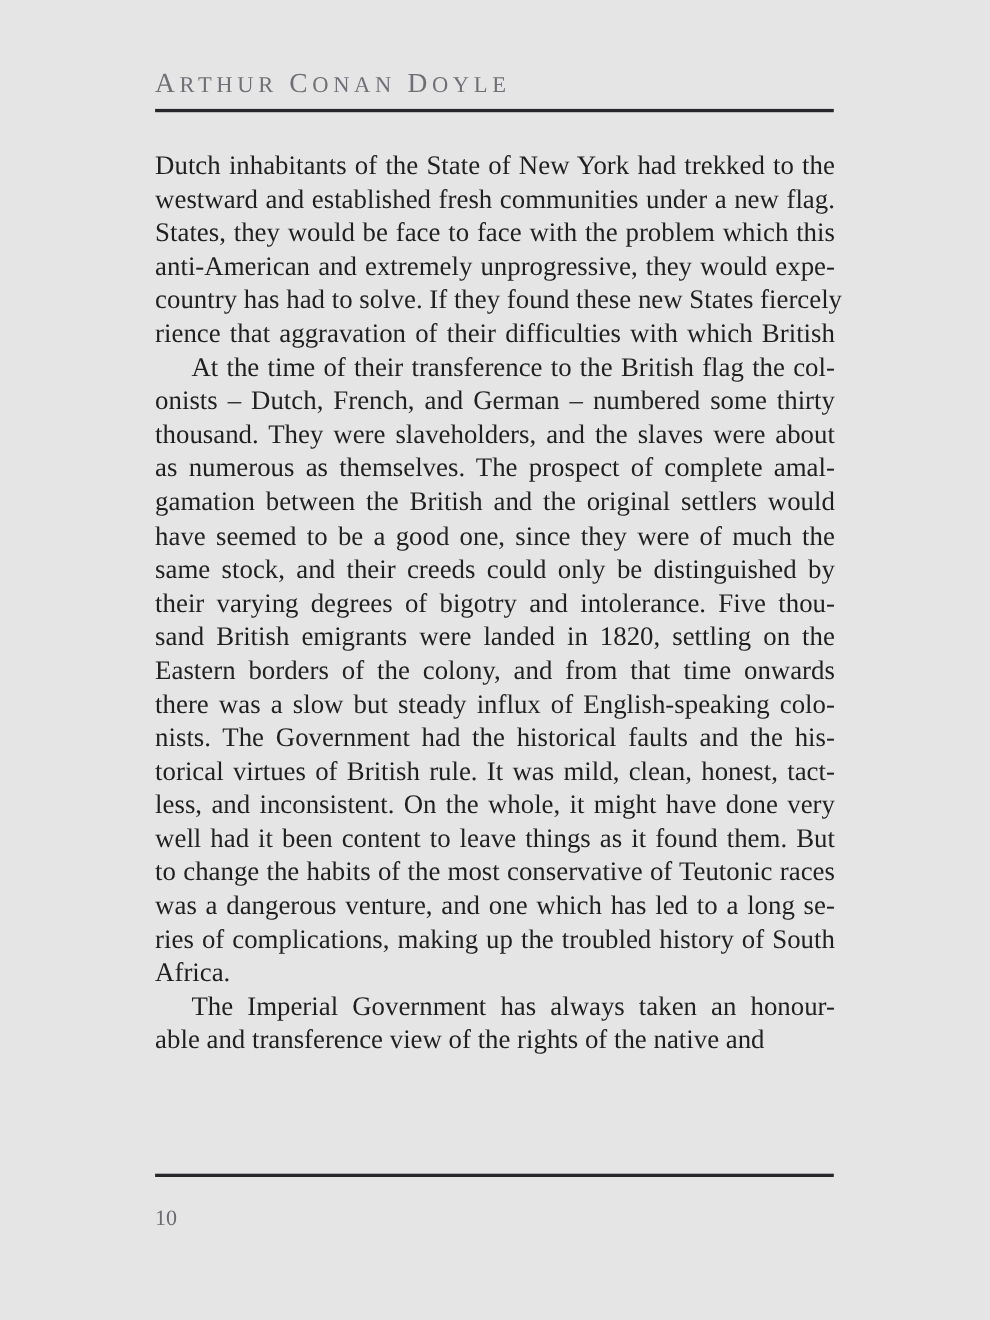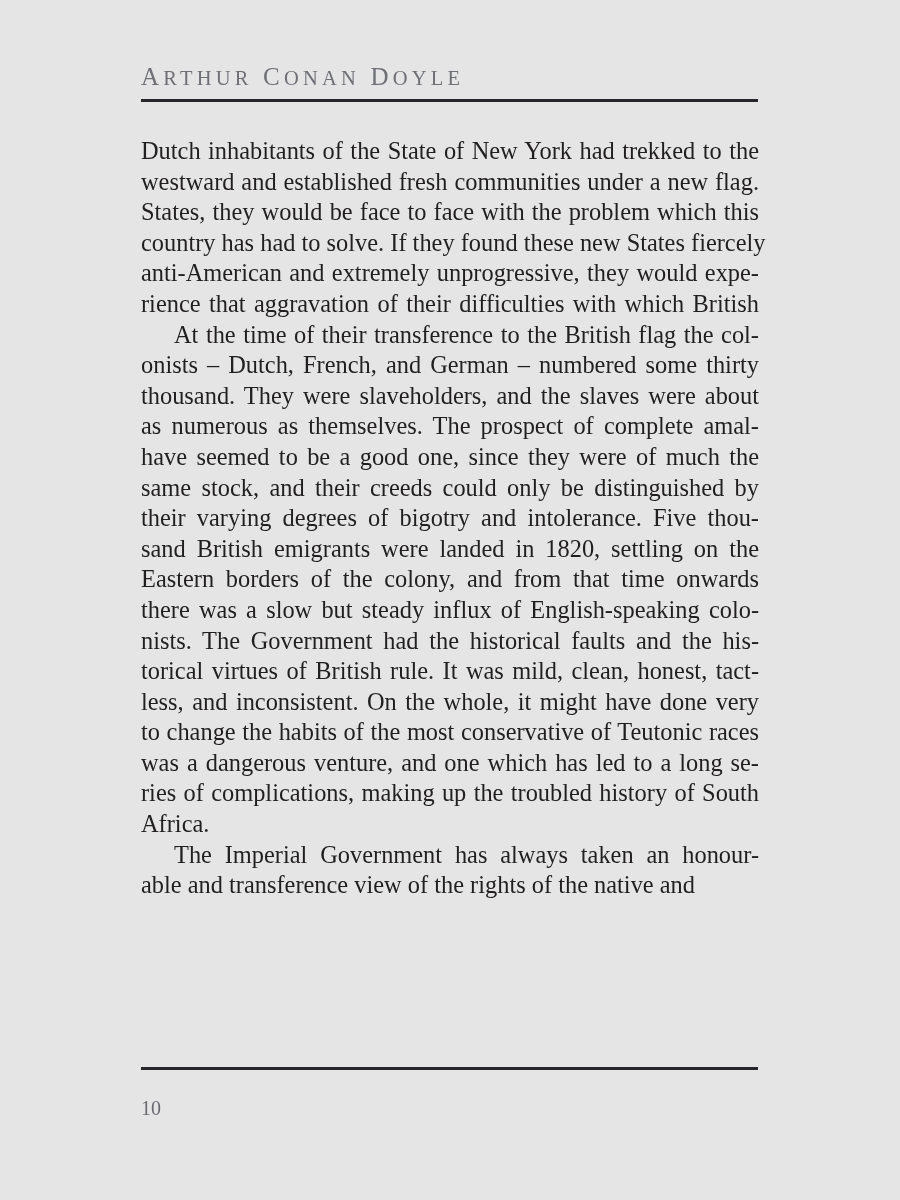--- a/index.html
+++ b/index.html
@@ -90,38 +90,40 @@
 
   <div class="running-head"><span class="cap">A</span><span class="sc">R</span><span class="sc">T</span><span class="sc">H</span><span class="sc">U</span><span class="sc">R</span> <span class="cap">C</span><span class="sc">O</span><span class="sc">N</span><span class="sc">A</span><span class="sc">N</span> <span class="cap">D</span><span class="sc">O</span><span class="sc">Y</span><span class="sc">L</span><span class="sc">E</span></div>
 
   <div class="rule rule-top"></div>
 
   <div class="body-block">
       <p class="para">
         <span class="line">Dutch inhabitants of the State of New York had trekked to the</span>
         <span class="line">westward and established fresh communities under a new flag.</span>
         <span class="line">States, they would be face to face with the problem which this</span>
+        <span class="line">anti-American and extremely unprogressive, they would expe-</span>
         <span class="line">country has had to solve. If they found these new States fiercely</span>
-        <span class="line">anti-American and extremely unprogressive, they would expe-</span>
         <span class="line">rience that aggravation of their difficulties with which British</span>
       </p>
       <p class="para">
         <span class="line indent">At the time of their transference to the British flag the col-</span>
         <span class="line">onists – Dutch, French, and German – numbered some thirty</span>
         <span class="line">thousand. They were slaveholders, and the slaves were about</span>
         <span class="line">as numerous as themselves. The prospect of complete amal-</span>
+        <span class="line">gamation between the British and the original settlers would</span>
         <span class="line">have seemed to be a good one, since they were of much the</span>
         <span class="line">same stock, and their creeds could only be distinguished by</span>
         <span class="line">their varying degrees of bigotry and intolerance. Five thou-</span>
         <span class="line">sand British emigrants were landed in 1820, settling on the</span>
         <span class="line">Eastern borders of the colony, and from that time onwards</span>
         <span class="line">there was a slow but steady influx of English-speaking colo-</span>
         <span class="line">nists. The Government had the historical faults and the his-</span>
         <span class="line">torical virtues of British rule. It was mild, clean, honest, tact-</span>
         <span class="line">less, and inconsistent. On the whole, it might have done very</span>
+        <span class="line">well had it been content to leave things as it found them. But</span>
         <span class="line">to change the habits of the most conservative of Teutonic races</span>
         <span class="line">was a dangerous venture, and one which has led to a long se-</span>
         <span class="line">ries of complications, making up the troubled history of South</span>
         <span class="line ragged">Africa.</span>
       </p>
       <p class="para">
         <span class="line indent">The Imperial Government has always taken an honour-</span>
         <span class="line ragged">able and transference view of the rights of the native and</span>
       </p>
     </div>

